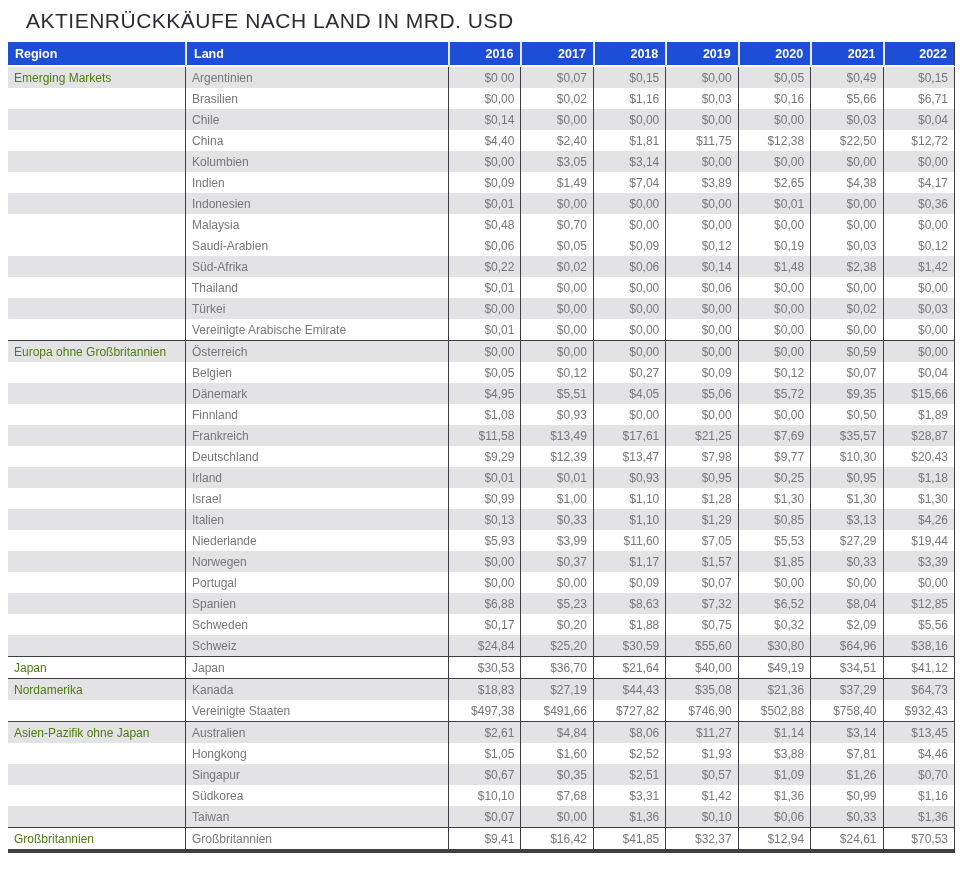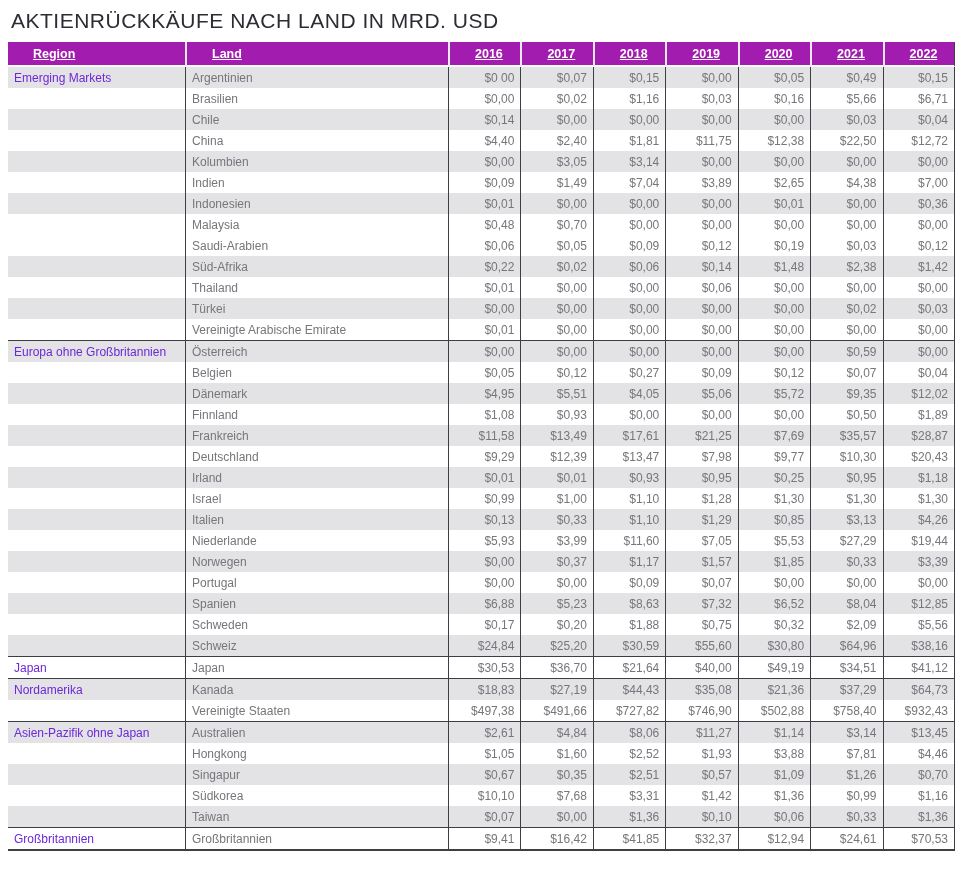--- a/index.html
+++ b/index.html
@@ -2,49 +2,49 @@
 <html><head>
 <meta charset="utf-8">
 <style>
   html,body{margin:0;padding:0;}
   body{
     width:960px;height:874px;overflow:hidden;background:#ffffff;
     font-family:"Liberation Sans", sans-serif;
   }
   .page{position:relative;width:960px;height:874px;}
   .title{
-    margin:0;padding:9px 0 9px 11px;
+    margin:0;padding:9px 0 9px 26px;
     font-size:21px;font-weight:400;letter-spacing:0.5px;
     color:#2b2c34;
   }
   table.data-table{
     border-collapse:separate;border-spacing:0;table-layout:fixed;
     width:947px;margin-left:8px;
   }
   th{
-    background:#a21caf;color:#ffffff;
+    background:#1d4ed8;color:#ffffff;
     font-size:12.5px;font-weight:bold;
-    height:23px;padding:0 25px;
+    height:23px;padding:0 7px;
     border-bottom:2px solid #fbfbfb;
-    overflow:hidden;white-space:nowrap;text-decoration:underline;
+    overflow:hidden;white-space:nowrap;
   }
   th + th{border-left:2px solid #e9e9eb;}
   th:last-child{border-right:1px solid #3c3d45;}
   td{
     height:21px;padding:0 6px;
     font-size:12px;color:#76767b;
     overflow:hidden;white-space:nowrap;
     background:#ffffff;
   }
   td + td{border-left:1px solid #3c3d45;}
   td:last-child{border-right:1px solid #3c3d45;}
   tr.stripe td{background:#e3e3e6;}
   tr.group-start td{border-top:1px solid #3c3d45;}
-  tbody tr:last-child td{border-bottom:2px solid #404040;}
-  td.region{color:#6d28d9;}
+  tbody tr:last-child td{border-bottom:4px solid #404040;}
+  td.region{color:#4d7c0f;}
   .al{text-align:left;}
   .ar{text-align:right;}
 </style>
 </head>
 <body>
 
 <div class="page">
   <h1 class="title">AKTIENRÜCKKÄUFE NACH LAND IN MRD. USD</h1>
 
   <table class="data-table">
@@ -130,21 +130,21 @@
         </tr>
         <tr class="">
           <td class="region al"></td>
           <td class="land al">Indien</td>
           <td class="val ar">$0,09</td>
           <td class="val ar">$1,49</td>
           <td class="val ar">$7,04</td>
           <td class="val ar">$3,89</td>
           <td class="val ar">$2,65</td>
           <td class="val ar">$4,38</td>
-          <td class="val ar">$7,00</td>
+          <td class="val ar">$4,17</td>
         </tr>
         <tr class="stripe">
           <td class="region al"></td>
           <td class="land al">Indonesien</td>
           <td class="val ar">$0,01</td>
           <td class="val ar">$0,00</td>
           <td class="val ar">$0,00</td>
           <td class="val ar">$0,00</td>
           <td class="val ar">$0,01</td>
           <td class="val ar">$0,00</td>
@@ -240,21 +240,21 @@
         </tr>
         <tr class="stripe">
           <td class="region al"></td>
           <td class="land al">Dänemark</td>
           <td class="val ar">$4,95</td>
           <td class="val ar">$5,51</td>
           <td class="val ar">$4,05</td>
           <td class="val ar">$5,06</td>
           <td class="val ar">$5,72</td>
           <td class="val ar">$9,35</td>
-          <td class="val ar">$12,02</td>
+          <td class="val ar">$15,66</td>
         </tr>
         <tr class="">
           <td class="region al"></td>
           <td class="land al">Finnland</td>
           <td class="val ar">$1,08</td>
           <td class="val ar">$0,93</td>
           <td class="val ar">$0,00</td>
           <td class="val ar">$0,00</td>
           <td class="val ar">$0,00</td>
           <td class="val ar">$0,50</td>

